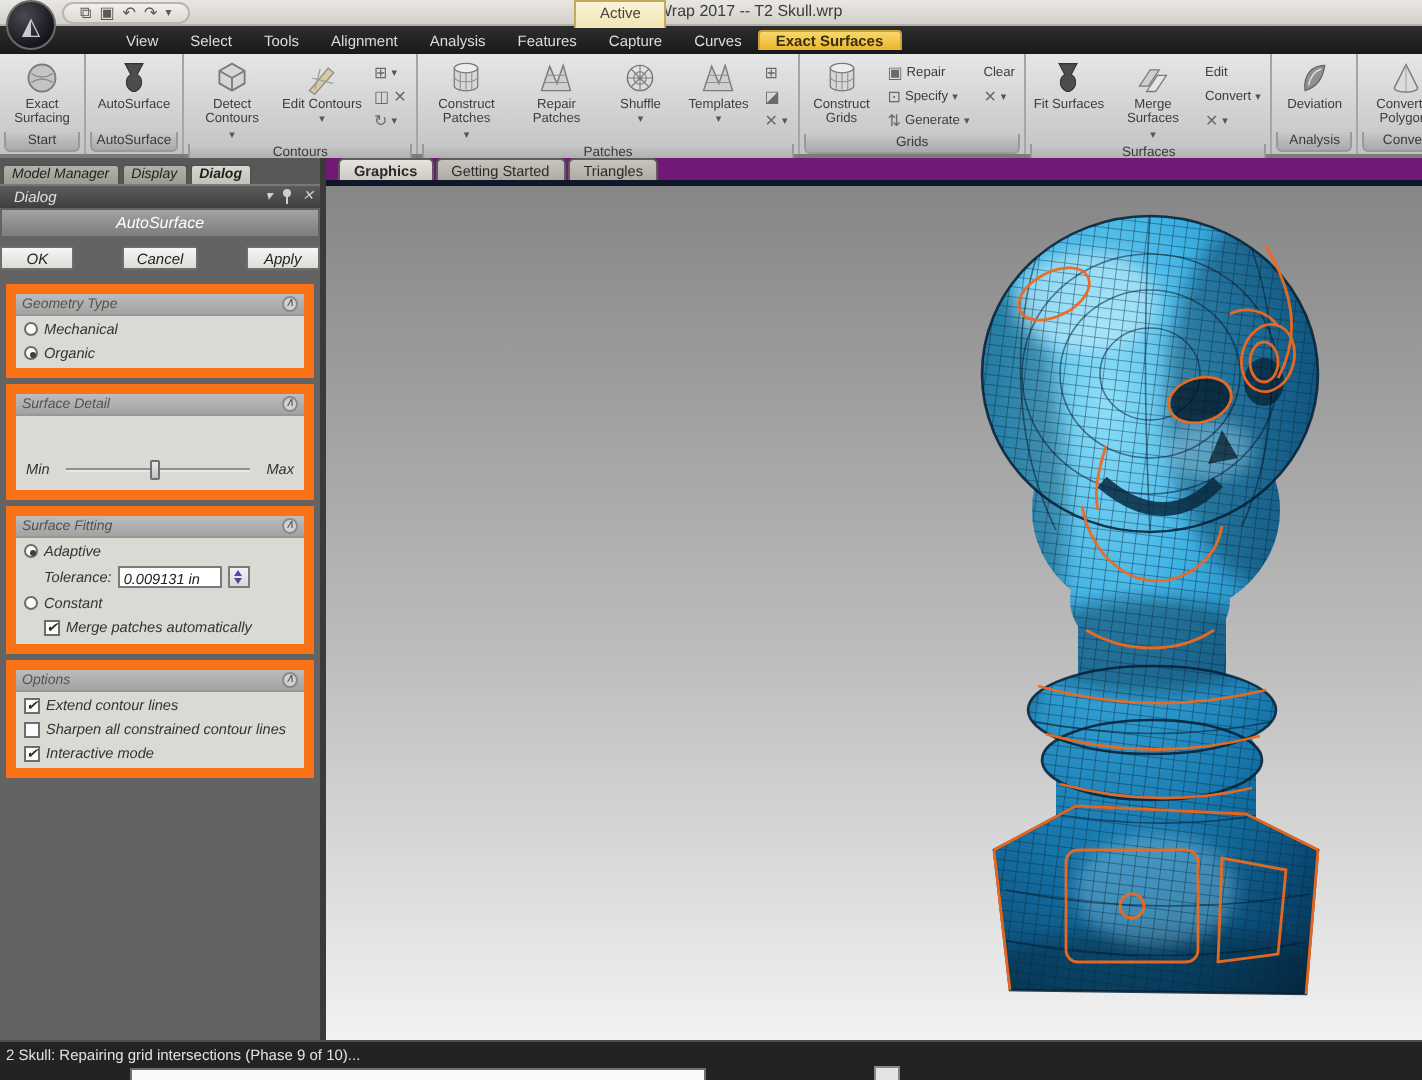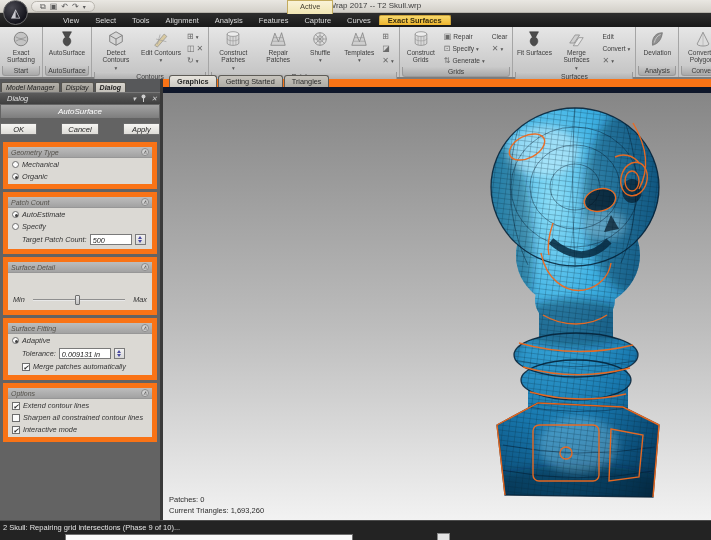--- a/index.html
+++ b/index.html
@@ -53,21 +53,21 @@
   .spin{width:11px;height:11px;border:1px solid #7a7a7a;background:linear-gradient(#f2f2f2,#d8d8d8);display:flex;flex-direction:column;align-items:center;justify-content:center;gap:1px;}
   .spin i{display:block;width:0;height:0;border-left:2.5px solid transparent;border-right:2.5px solid transparent;}
   .spin .up{border-bottom:3px solid #4a4aa0;}
   .spin .dn{border-top:3px solid #4a4aa0;}
   .slider-track{flex:1;height:2px;background:#8f8f8f;border-bottom:1px solid #e8e8e8;position:relative;margin:0 5px;}
   .slider-handle{position:absolute;left:46%;top:-4px;width:5px;height:10px;background:linear-gradient(#e8e8e8,#c2c2c2);border:1px solid #6f6f6f;border-radius:1px;}
   
   #vdivider{width:3px;background:#3a3a3a;flex:none;}
   
   #viewport{flex:1;position:relative;display:flex;flex-direction:column;}
-  #vtabs{height:14px;background:#f97316;display:flex;align-items:flex-end;padding-left:6px;gap:1px;border-bottom:6px solid #0f172a;}
+  #vtabs{height:14px;background:#701a75;display:flex;padding-left:6px;gap:1px;border-bottom:3px solid #0f172a;}
   .vtab{font-size:7.3px;color:#2a2a2a;background:linear-gradient(#c7c4bd,#aeaba4);border:1px solid #5e5c57;border-bottom:none;border-radius:3px 3px 0 0;padding:1px 7px;}
   .vtab.active{background:linear-gradient(#e7e4dd,#cdcac3);font-weight:bold;}
   #canvas{flex:1;position:relative;background:linear-gradient(#868686,#bdbdbd 55%,#f2f2f2);overflow:hidden;}
   #stats{position:absolute;left:6px;bottom:3px;font-size:7.5px;color:#2c2c2c;line-height:1.45;}
   #skull{position:absolute;left:320px;top:12px;}
   
   #statusbar{position:absolute;left:0;top:520px;width:711px;height:20px;background:#232323;border-top:1px solid #4c4c4c;}
   #statusmsg{position:absolute;left:3px;top:2px;font-size:7.5px;color:#e3e3e3;}
   #progress{position:absolute;left:65px;top:13px;width:288px;height:7px;background:#fafafa;border:1px solid #6f6f6f;}
   #statchip{position:absolute;left:437px;top:12px;width:13px;height:8px;background:#e4e4e4;border:1px solid #888;}
@@ -380,49 +380,27 @@
       <div class="row">
         <span class="radio"></span>
         <span>Mechanical</span>
       </div>
       <div class="row" style="padding-bottom:3px;">
         <span class="radio sel"></span>
         <span>Organic</span>
       </div>
     </div>
 
-    <div class="sect">
-      <div class="shead">
-        <span class="stitle">Patch Count</span>
-        <span class="collapse">∧</span>
-      </div>
-      <div class="row">
-        <span class="radio sel"></span>
-        <span>AutoEstimate</span>
-      </div>
-      <div class="row">
-        <span class="radio"></span>
-        <span>Specify</span>
-      </div>
-      <div class="row indent" style="padding-bottom:4px;">
-        <span>Target Patch Count:</span>
-        <span class="field" style="width:42px;">500</span>
-        <span class="spin">
-            <i class="up"></i>
-            <i class="dn"></i>
-          </span>
-      </div>
-    </div>
 
     <div class="sect">
       <div class="shead">
         <span class="stitle">Surface Detail</span>
         <span class="collapse">∧</span>
       </div>
-      <div class="row" style="padding:6px 5px 6px;margin-top:16px;">
+      <div class="row" style="padding:22px 5px 6px;">
         <span>Min</span>
         <span class="slider-track">
             <span class="slider-handle"></span>
           </span>
         <span>Max</span>
       </div>
     </div>
 
     <div class="sect">
       <div class="shead">
@@ -433,20 +411,24 @@
         <span class="radio sel"></span>
         <span>Adaptive</span>
       </div>
       <div class="row indent">
         <span>Tolerance:</span>
         <span class="field" style="width:52px;">0.009131 in</span>
         <span class="spin">
             <i class="up"></i>
             <i class="dn"></i>
           </span>
+      </div>
+      <div class="row">
+        <span class="radio"></span>
+        <span>Constant</span>
       </div>
       <div class="row indent" style="padding-bottom:4px;">
         <span class="cb">✔</span>
         <span>Merge patches automatically</span>
       </div>
     </div>
 
     <div class="sect">
       <div class="shead">
         <span class="stitle">Options</span>
@@ -553,24 +535,20 @@
           <path d="M40 262 Q93 277 147 263"></path>
           <path d="M47 287 Q95 300 143 289"></path>
           <path d="M14 320 L55 298 L140 302 L176 320"></path>
           <path d="M14 320 L22 390 M176 320 L170 392"></path>
           <rect x="50" y="320" width="66" height="56" rx="6"></rect>
           <circle cx="83" cy="348" r="6"></circle>
           <path d="M128 324 L160 330 L156 372 L126 376 Z"></path>
         </g>
       </svg>
 
-      <div id="stats">
-        <div>Patches: 0</div>
-        <div>Current Triangles: 1,693,260</div>
-      </div>
     </div>
   </div>
 </div>
 
 <div id="statusbar">
   <div id="statusmsg">2 Skull: Repairing grid intersections (Phase 9 of 10)...</div>
   <div id="progress"></div>
   <div id="statchip"></div>
 </div>
 

